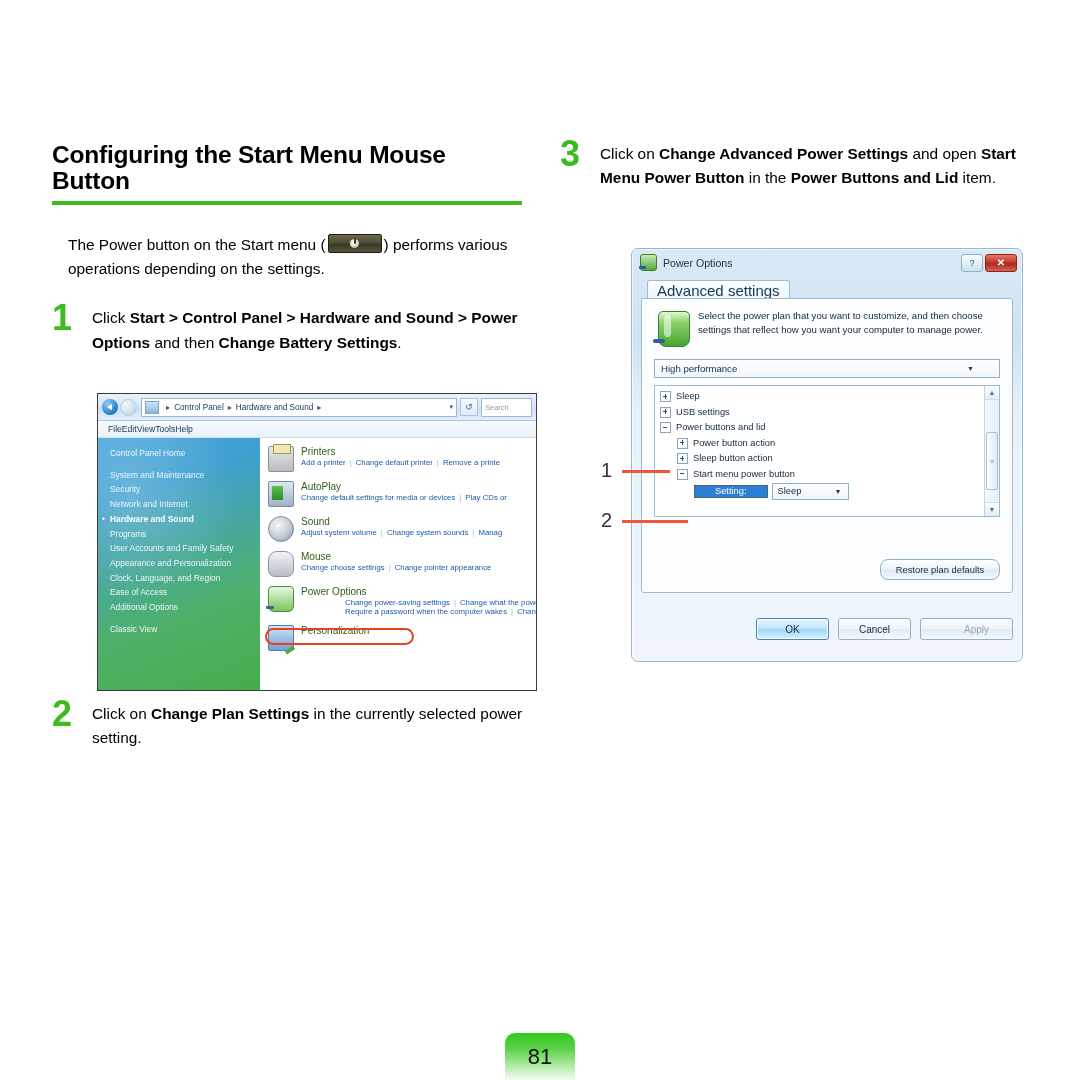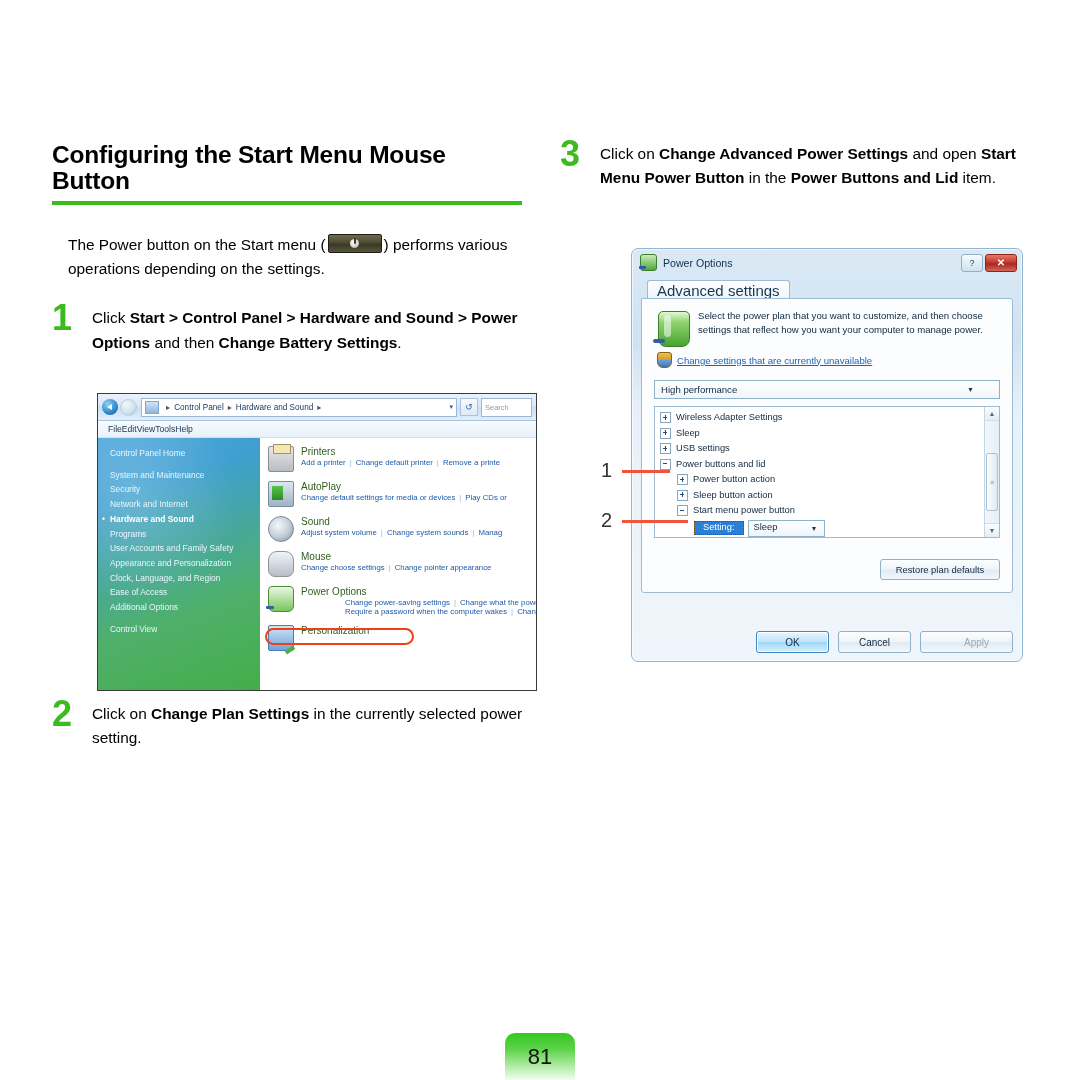--- a/index.html
+++ b/index.html
@@ -218,21 +218,21 @@
   .po-node{display:flex;align-items:center;height:15.5px;white-space:nowrap;}
   .po-node .tog{
     width:9px;height:9px;border:1px solid #8aa6bd;background:#fff;margin-right:5px;
     flex:0 0 auto;position:relative;
   }
   .po-node .tog:before{content:"";position:absolute;left:1.5px;top:3.5px;width:4px;height:1px;background:#1d4f7d;}
   .po-node .tog.plus:after{content:"";position:absolute;left:3.5px;top:1.5px;width:1px;height:5px;background:#1d4f7d;}
   .po-node.ind1{padding-left:17px;}
   .po-setting-row{display:flex;align-items:center;height:17px;padding-left:34px;margin-top:1px;}
   .po-setting-lbl{
-    background:#2b7fd4;color:#fff;font-size:9.3px;padding:1px 8px;
+    background:#2b7fd4;color:#fff;font-size:9.3px;padding:1px 20px;
     border:1px dotted #6b4a18;
   }
   .po-setting-sel{
     width:70px;height:15px;margin-left:4px;border:1px solid #8fb2c9;
     background:linear-gradient(180deg,#fff,#eef4fa);font-size:9.3px;color:#12293f;
     display:flex;align-items:center;padding-left:5px;position:relative;
   }
   .po-setting-sel .cv{position:absolute;right:6px;font-size:7px;color:#143a5c;}
   .po-vscroll{
     position:absolute;right:0;top:0;width:14px;bottom:0;
@@ -243,25 +243,25 @@
     background:linear-gradient(180deg,#fbfdfe,#e3edf5);border-bottom:1px solid #cddeeb;
   }
   .po-vscroll .ar.bot{position:absolute;bottom:0;left:0;right:0;border-bottom:none;border-top:1px solid #cddeeb;}
   .po-vscroll .thumb{
     position:absolute;left:1px;right:1px;top:46px;height:56px;border-radius:2px;
     background:linear-gradient(90deg,#fdfefe,#dde9f2);border:1px solid #a8c2d6;
     display:flex;align-items:center;justify-content:center;font-size:7px;color:#6d8ca6;
   }
   .po-restore{
     position:absolute;right:12px;bottom:12px;height:19px;min-width:118px;
-    border:1px solid #90b2c9;border-radius:3px;
+    border:1px solid #90b2c9;border-radius:8px;
     background:linear-gradient(180deg,#fdfefe 0%,#eef4f9 48%,#e1ebf3 52%,#f3f8fc 100%);
     display:flex;align-items:center;justify-content:center;font-size:9.4px;color:#12293f;
   }
-  .po-footer{position:absolute;left:9px;right:9px;bottom:8px;display:flex;justify-content:flex-end;gap:9px;}
+  .po-footer{position:absolute;left:9px;right:9px;bottom:21px;display:flex;justify-content:flex-end;gap:9px;}
   .po-fbtn{
     width:71px;height:20px;border-radius:3px;border:1px solid #8fb2c9;
     background:linear-gradient(180deg,#fdfefe 0%,#eef4f9 48%,#e1ebf3 52%,#f3f8fc 100%);
     display:flex;align-items:center;justify-content:center;font-size:10px;color:#12293f;
   }
   .po-fbtn.primary{
     border:1px solid #3f87c4;
     background:linear-gradient(180deg,#e8f6fe 0%,#bfe4fa 48%,#9fd6f6 52%,#d8f0fe 100%);
     box-shadow:0 0 0 1px #fff inset;
   }
@@ -337,21 +337,21 @@
         <div class="it">Security</div>
         <div class="it">Network and Internet</div>
         <div class="it sel"><span class="bullet">•</span><span>Hardware and Sound</span></div>
         <div class="it">Programs</div>
         <div class="it">User Accounts and Family Safety</div>
         <div class="it">Appearance and Personalization</div>
         <div class="it">Clock, Language, and Region</div>
         <div class="it">Ease of Access</div>
         <div class="it">Additional Options</div>
         <div class="gap"></div>
-        <div class="it">Control View</div>
+        <div class="it">Classic View</div>
       </div>
 
       <div class="cp-main">
 
         <div class="cp-cat">
           <div class="cp-ico ic-printer"></div>
           <div class="ctxt">
             <div class="ctitle">Printers</div>
             <div class="clinks">
               <span>Add a printer</span><span class="bar">|</span><span>Change default printer</span><span class="bar">|</span><span>Remove a printe</span>
@@ -440,37 +440,29 @@
         <div class="po-tab">Advanced settings</div>
       </div>
 
       <div class="po-tabpanel">
 
         <div class="po-blurbrow">
           <div class="po-plugicon"></div>
           <div class="po-blurb">Select the power plan that you want to customize, and then choose settings that reflect how you want your computer to manage power.</div>
         </div>
 
-        <div class="po-link-row">
-          <div class="po-shield"></div>
-          <div class="po-link">Change settings that are currently unavailable</div>
-        </div>
 
         <div class="po-select">
           <span>High performance</span>
           <span class="cv">▼</span>
         </div>
 
         <div class="po-listbox">
           <div class="po-tree">
 
-            <div class="po-node">
-              <span class="tog plus"></span>
-              <span>Wireless Adapter Settings</span>
-            </div>
             <div class="po-node">
               <span class="tog plus"></span>
               <span>Sleep</span>
             </div>
             <div class="po-node">
               <span class="tog plus"></span>
               <span>USB settings</span>
             </div>
             <div class="po-node">
               <span class="tog"></span>

